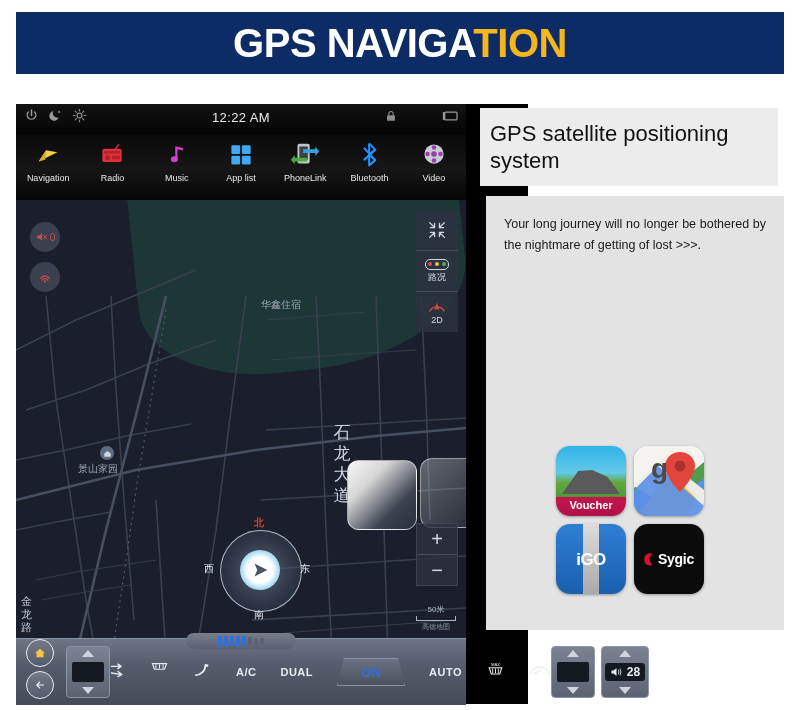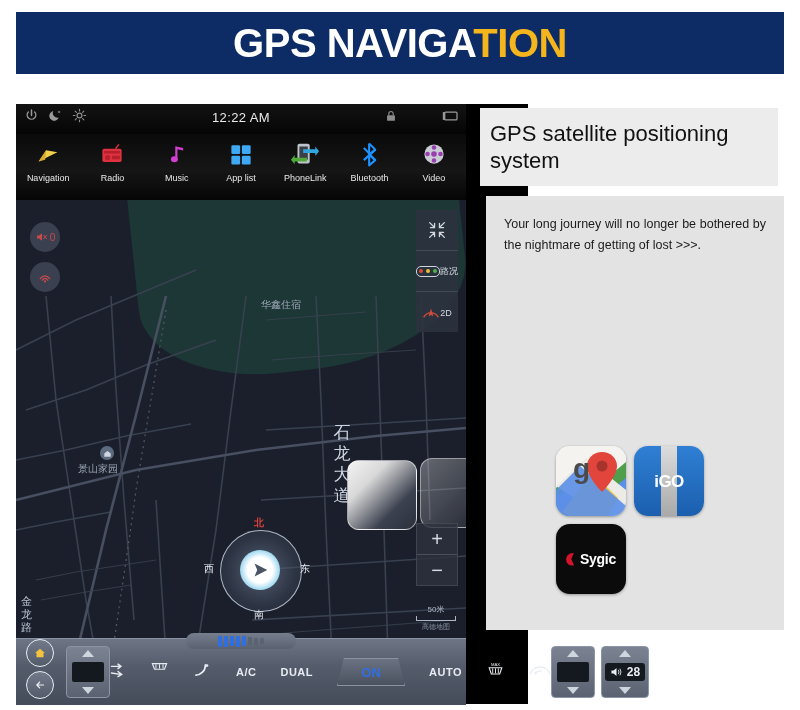--- a/index.html
+++ b/index.html
@@ -77,21 +77,21 @@
   }
   #muteBtn{left:14px;top:22px;}
   #sigBtn{left:14px;top:62px;}
   .mutecount{color:#c94a4a;font-size:10px;margin-left:1px;}
 
   
   #rcontrols{position:absolute;right:8px;top:10px;width:42px;}
   .rbtn{
     width:42px;height:40px;background:rgba(45,50,62,.85);
     border-bottom:1px solid rgba(255,255,255,.12);
-    display:flex;flex-direction:row;align-items:center;justify-content:center;
+    display:flex;flex-direction:column;align-items:center;justify-content:center;
     color:#cfd4de;font-size:9px;
   }
   .rbtn:last-child{border-bottom:none;}
   .rbtn .lab{margin-top:1px;font-size:9px;color:#d4d8e0;}
   .trafficlight{
     width:22px;height:9px;border:1px solid #cfd4de;border-radius:5px;
     display:flex;align-items:center;justify-content:space-around;
   }
   .tl{width:4px;height:4px;border-radius:50%;}
 
@@ -636,20 +636,24 @@
 </div>
 
 <div id="rtitle">
   <h1>GPS satellite positioning system</h1>
 </div>
 
 <div id="rbody">
   <p class="p2">Your long journey will no longer be bothered by the nightmare of getting of lost &gt;&gt;&gt;.</p>
 
   <div id="appgrid">
+    <div class="appthumb thumb-voucher">
+      <div class="road"></div>
+      <div class="vtext">Voucher</div>
+    </div>
 
     <div class="appthumb thumb-gmaps">
       <svg viewBox="0 0 70 70" width="70" height="70">
         <rect width="70" height="70" fill="#f5f3ef"></rect>
         <path d="M0 42 L26 18 L46 36 L70 16 L70 70 L0 70 Z" fill="#4e9e4b"></path>
         <path d="M0 52 L24 30 L48 50 L70 32 L70 70 L0 70 Z" fill="#5b8fe8"></path>
         <path d="M0 40 L30 12 L70 44 L70 70 L46 70 Z" fill="#ecebe6"></path>
         <path d="M6 66 L36 26 L62 52 L52 70 L14 70 Z" fill="#f2c84b"></path>
         <path d="M0 44 L24 20 L70 60 L70 70 L0 70 Z" fill="#5b8fe8" opacity=".9"></path>
         <path d="M46 6 C38 6 31 12 31 20 C31 31 46 46 46 46 C46 46 61 31 61 20 C61 12 54 6 46 6 Z" fill="#e2453c"></path>

